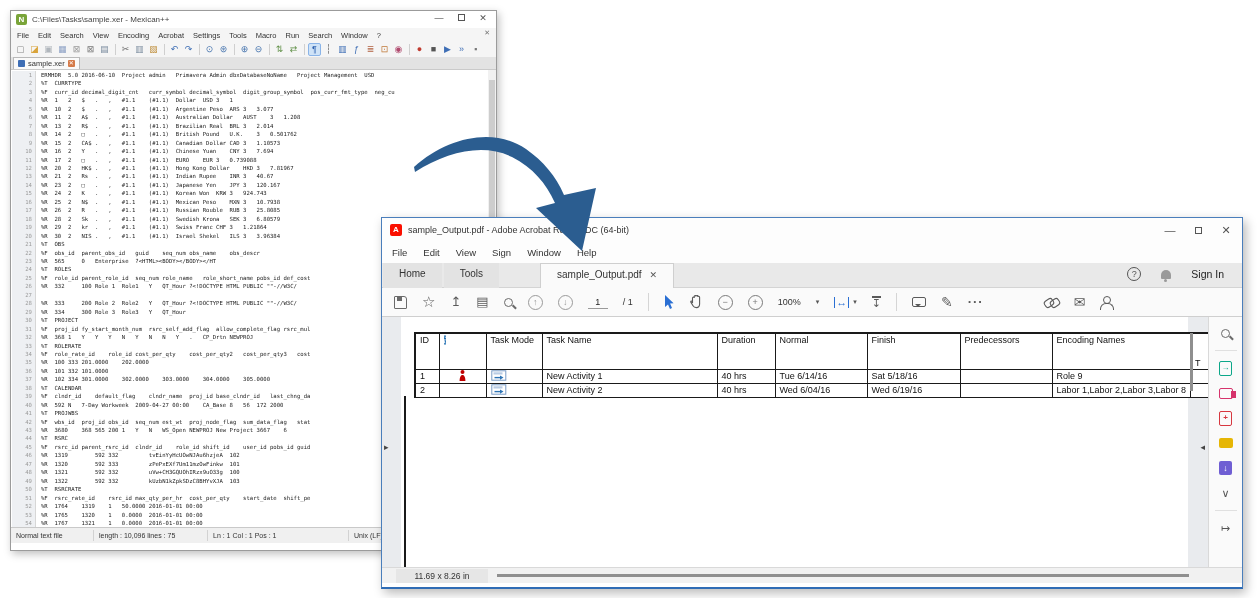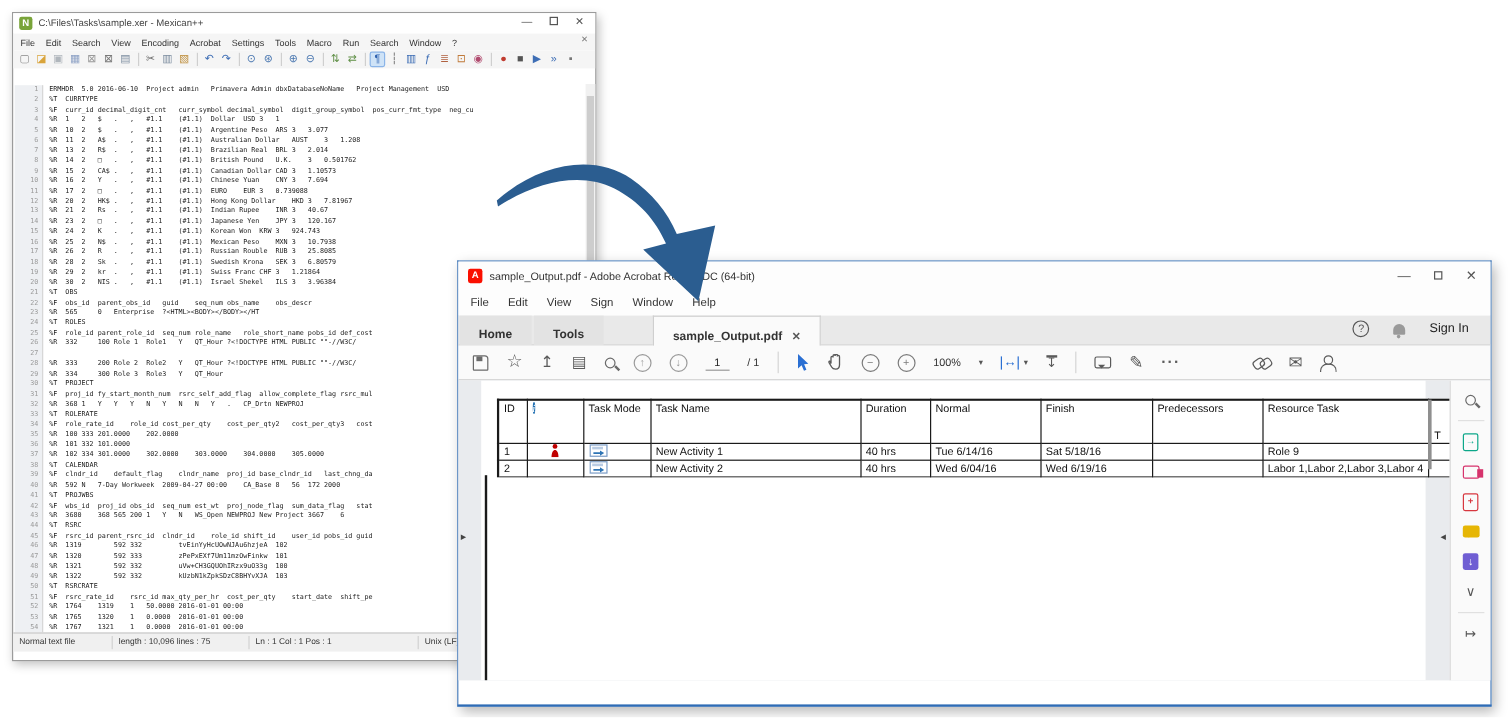--- a/index.html
+++ b/index.html
@@ -56,21 +56,21 @@
          border-bottom:2px solid #2f6cb5; box-shadow:3px 4px 10px rgba(0,0,0,.28); z-index:10; font-size:9px; }
   .acr-title { left:0; top:0; width:100%; height:23px; background:#fdfdfd; display:flex; align-items:center; padding-left:8px; }
   .acr-logo { width:12px; height:12px; background:#fa0f00; border-radius:2px; color:#fff; font-size:8px; font-weight:bold;
               text-align:center; line-height:12px; margin-right:6px; }
   .acr-title-text { font-size:9px; color:#333; }
   .acr .win-btn { width:28px; height:20px; line-height:20px; font-size:11px; }
   .acr-menu { left:0; top:23px; width:100%; height:22px; background:#fdfdfd; display:flex; align-items:center;
               padding-left:10px; gap:16px; }
   .acr-menu span { font-size:9.5px; color:#333; }
   .acr-tabbar { left:0; top:45px; width:100%; height:25px; background:#e9e9e9; border-bottom:1px solid #d4d4d4; display:flex; align-items:stretch; }
-  .acr-tab { display:flex; align-items:center; justify-content:center; font-size:10px; color:#333; padding:16px 16px;font-weight:bold; }
+  .acr-tab { display:flex; align-items:flex-end; justify-content:center; font-size:10px; color:#333; padding:16px 16px; }
   .acr-tab.plain { background:#e3e3e3; margin:0 1px; }
   .acr-tab.active { background:#fafafa; border:1px solid #cfcfcf; border-bottom:none; margin-left:40px; gap:8px; }
   .acr-tab .x { color:#555; font-size:9px; }
   .acr-tabbar-right { position:absolute; right:18px; top:49px; display:flex; align-items:center; gap:20px; }
   .help-circ { width:14px; height:14px; border:1.3px solid #555; border-radius:50%; font-size:9px; color:#555;
                text-align:center; line-height:12px; }
   .bell { width:10px; height:9px; background:#9a9a9a; border-radius:5px 5px 1px 1px; position:relative; }
   .bell:after { content:""; position:absolute; left:3px; bottom:-3px; width:3px; height:3px; background:#9a9a9a; border-radius:50%; }
   .signin { font-size:10.5px; color:#222; }
   .acr-toolbar { left:0; top:70px; width:100%; height:29px; background:#fafafa; border-bottom:1px solid #cfcfcf;
@@ -197,20 +197,27 @@
         <span class="tb-ic" style="color: rgb(176, 96, 63);">≣</span>
         <span class="tb-ic" style="color: rgb(192, 122, 58);">⊡</span>
         <span class="tb-ic" style="color: rgb(176, 74, 110);">◉</span>
         <span class="tb-sep"></span>
         <span class="tb-ic" style="color: rgb(192, 59, 47);">●</span>
         <span class="tb-ic" style="color: rgb(85, 85, 85);">■</span>
         <span class="tb-ic" style="color: rgb(62, 110, 181);">▶</span>
         <span class="tb-ic" style="color: rgb(62, 110, 181);">»</span>
         <span class="tb-ic" style="color: rgb(119, 119, 119);">▪</span>
       </div>
+    <div class="abs npp-tabbar">
+      <div class="npp-tab">
+        <span class="tab-save"></span>
+        <span class="npp-tab-label">sample.xer</span>
+        <span class="tab-close">✕</span>
+      </div>
+    </div>
     <div class="abs npp-editor">
       <div class="npp-lnum">1
 2
 3
 4
 5
 6
 7
 8
 9
@@ -431,21 +438,21 @@
           <tbody>
               <tr class="hdr">
             <th>ID</th>
             <th><span class="info-circ">i</span></th>
             <th>Task Mode</th>
             <th>Task Name</th>
             <th>Duration</th>
             <th>Normal</th>
             <th>Finish</th>
             <th>Predecessors</th>
-            <th>Resource Task</th>
+            <th>Encoding Names</th>
             <th style="vertical-align:bottom">T</th>
           </tr>
           <tr class="datarow">
             <td>1</td>
             <td style="text-align:center">
               <svg width="7" height="11">
                     <circle cx="3.5" cy="2" r="2" fill="#c00000"></circle>
                     <path d="M.6 11 C.6 6.8 2 5 3.5 5 C5 5 6.4 6.8 6.4 11 Z" fill="#c00000"></path>
                   </svg>
             </td>
@@ -474,21 +481,21 @@
                     <rect x="2.5" y="2.3" width="9" height="2.2" fill="#b9cce4"></rect>
                     <path d="M3.5 7.6 H10" stroke="#2e74b5" stroke-width="1.4"></path>
                     <path d="M9 5.4 L12.5 7.6 L9 9.8 Z" fill="#2e74b5"></path>
                   </svg>
             </td>
             <td>New Activity 2</td>
             <td>40 hrs</td>
             <td>Wed 6/04/16</td>
             <td>Wed 6/19/16</td>
             <td></td>
-            <td>Labor 1,Labor 2,Labor 3,Labor 4</td>
+            <td>Labor 1,Labor 2,Labor 3,Labor 8</td>
             <td></td>
           </tr>
         </tbody>
           </table>
       </div>
       <div class="below-border"></div>
       <div class="vscroll-thumb"></div>
       <span class="panel-tri">◂</span>
 
       <div class="acr-panel">
@@ -510,15 +517,19 @@
           </span>
         <span class="p-ic">
             <span class="combine-ic">↓</span>
           </span>
         <span class="p-ic" style="color:#555">∨</span>
         <span class="p-sep"></span>
         <span class="p-ic" style="color:#555">↦</span>
       </div>
     </div>
 
+    <div class="abs acr-bottom">
+      <div class="size-box">11.69 x 8.26 in</div>
+      <div class="hthumb"></div>
+    </div>
   </div>
 
 </div>
 
 </body></html>

